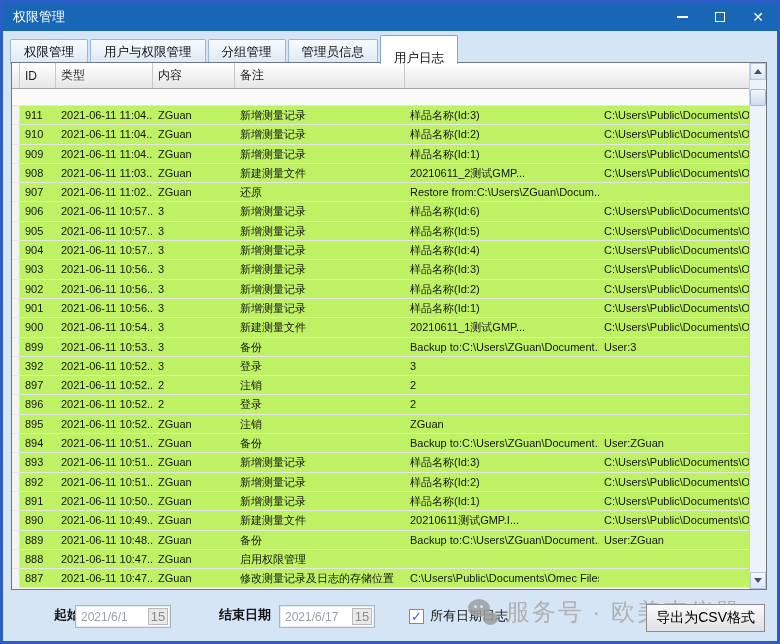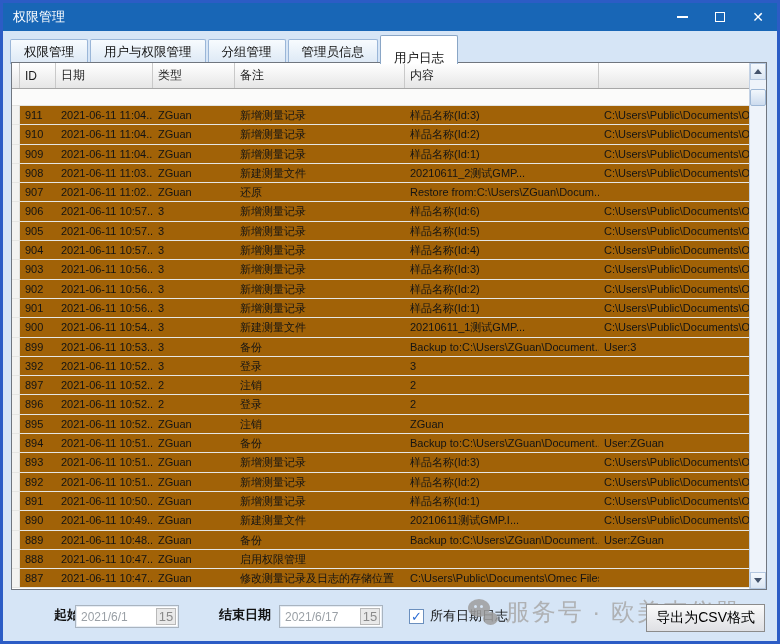--- a/index.html
+++ b/index.html
@@ -43,21 +43,21 @@
     border-bottom:1px solid #a7a7a7; align-items:center; flex:0 0 auto;
   }
   .hcell{
     font-size:12px; color:#1a1a1a; padding-left:5px; height:100%;
     display:flex; align-items:center; border-right:1px solid #c9c9c9;
     white-space:nowrap; overflow:hidden;
   }
   .hgutter{border-right:1px solid #c9c9c9; height:100%; background:linear-gradient(#ffffff,#e6e6e6);}
   .blankrow{height:17px; background:#fbfbfa; border-bottom:1px solid #e3e3e0; flex:0 0 auto;}
   .rows{flex:1 1 auto; overflow:hidden; background:#fff;}
-  .trow{height:19.3px; line-height:19.3px; background:#a16207; border-bottom:1px solid #e6e6e3;}
+  .trow{height:19.3px; line-height:19.3px; background:#bef264; border-bottom:1px solid #e6e6e3;}
   .tcell{
     font-size:11px; color:#141414; padding-left:5px;
     white-space:nowrap; overflow:hidden; height:100%;
   }
   .tcell.c0{padding:0; background:#f3f3f1; border-right:1px solid #e0e0dd;}
   
   .vscroll{flex:0 0 17px; background:#eef3fa; border-left:1px solid #c4d2e4; display:flex; flex-direction:column;}
   .sbtn{
     height:17px; background:linear-gradient(#f5f9fd,#dbe6f3); border:1px solid #b5c8e0;
     display:flex; align-items:center; justify-content:center;
@@ -65,21 +65,21 @@
   .arrow-up{width:0;height:0;border-left:4px solid transparent;border-right:4px solid transparent;border-bottom:5px solid #44536b;}
   .arrow-down{width:0;height:0;border-left:4px solid transparent;border-right:4px solid transparent;border-top:5px solid #44536b;}
   .sthumb{height:17px; margin-top:9px; background:linear-gradient(#f2f7fc,#ccdbee); border:1px solid #9fb8d6; border-radius:2px;}
   .strack{flex:1 1 auto;}
   
   .footer{position:absolute; left:0; right:0; bottom:0; height:51px;}
   .flabel{position:absolute; font-size:13px; font-weight:700; color:#111; bottom:17px;}
   .lbl-start{left:14px;margin-left:37px;}
   .lbl-end{left:216px;}
   .dateinput{
-    position:absolute; bottom:13px; width:104px; height:23px;
+    position:absolute; bottom:13px; width:96px; height:23px;
     background:#fff; border:1px solid #a9b4c0; box-shadow:inset 0 0 0 1px #e7edf4;
     display:flex; align-items:center;justify-content:space-between;
   }
   .di-start{left:72px;} .di-end{left:276px;}
   .dateinput input{
     border:none; outline:none; flex:1 1 auto; width:50px;
     font-size:12px; color:#9aa0a6; padding-left:5px; background:transparent;
     font-family:inherit;
   }
   .calicon{
@@ -135,24 +135,23 @@
       <div class="tab">分组管理</div>
       <div class="tab">管理员信息</div>
       <div class="tab active">用户日志</div>
     </div>
 
   <div class="tablebox">
     <div class="tcontent">
       <div class="thead grid-row" id="thead">
         <div class="hgutter"></div>
       <div class="hcell">ID</div>
-          <div class="hcell">日期</div>
           <div class="hcell">类型</div>
+          <div class="hcell">内容</div>
           <div class="hcell">备注</div>
-          <div class="hcell">内容</div>
         </div>
       <div class="blankrow"></div>
       <div class="rows" id="rows">
           <div class="trow grid-row">
             <div class="tcell c0"></div>
             <div class="tcell c1">911</div>
             <div class="tcell c2">2021-06-11 11:04...</div>
             <div class="tcell c3">ZGuan</div>
             <div class="tcell c4">新增测量记录</div>
             <div class="tcell c5">样品名称(Id:3)</div>

